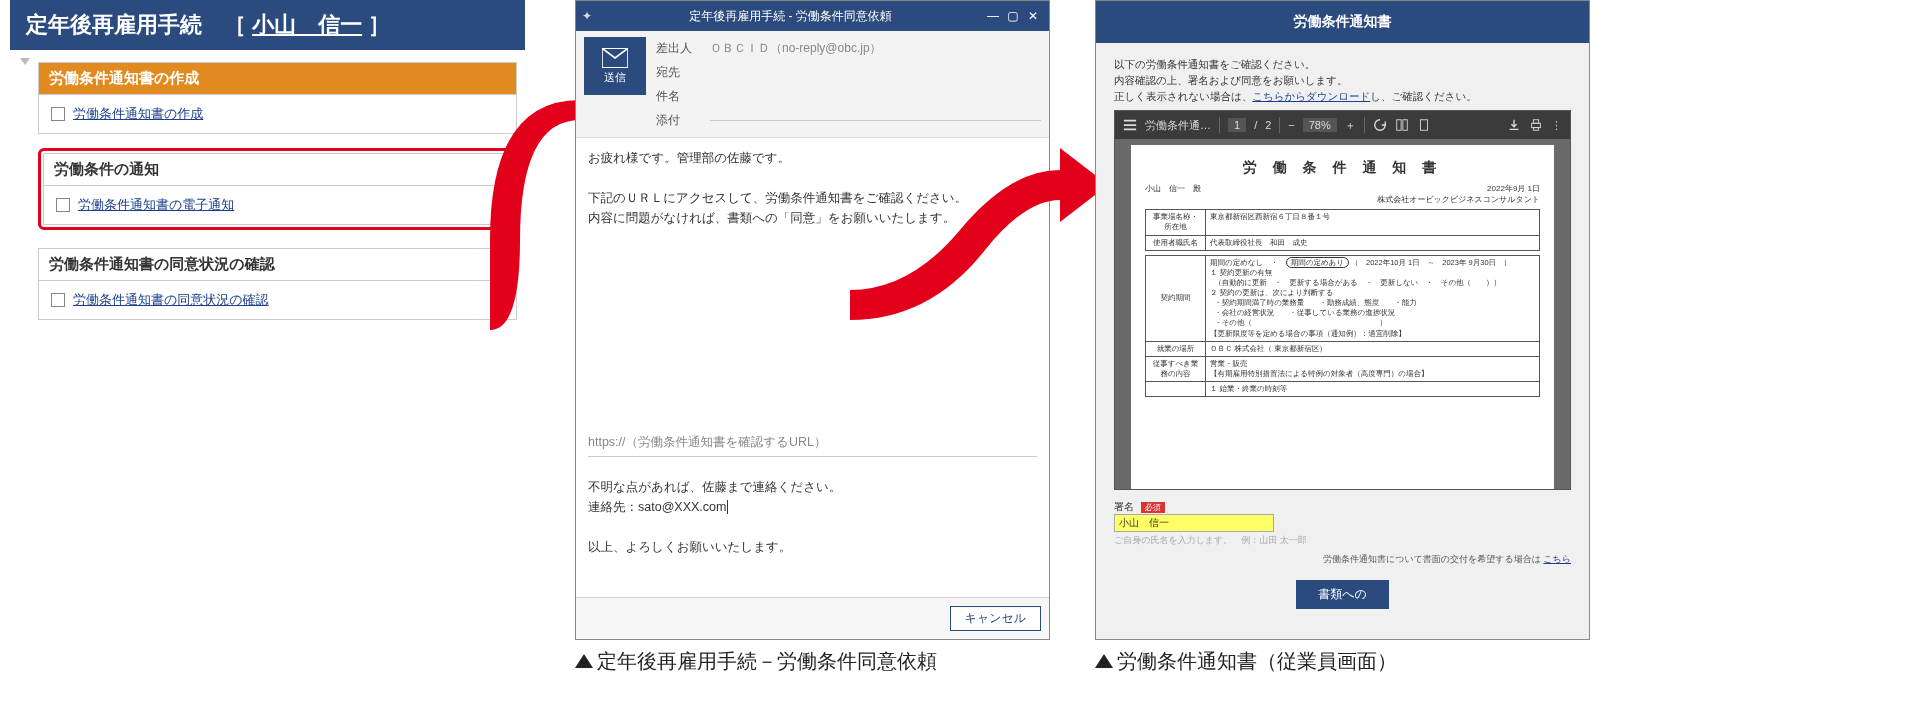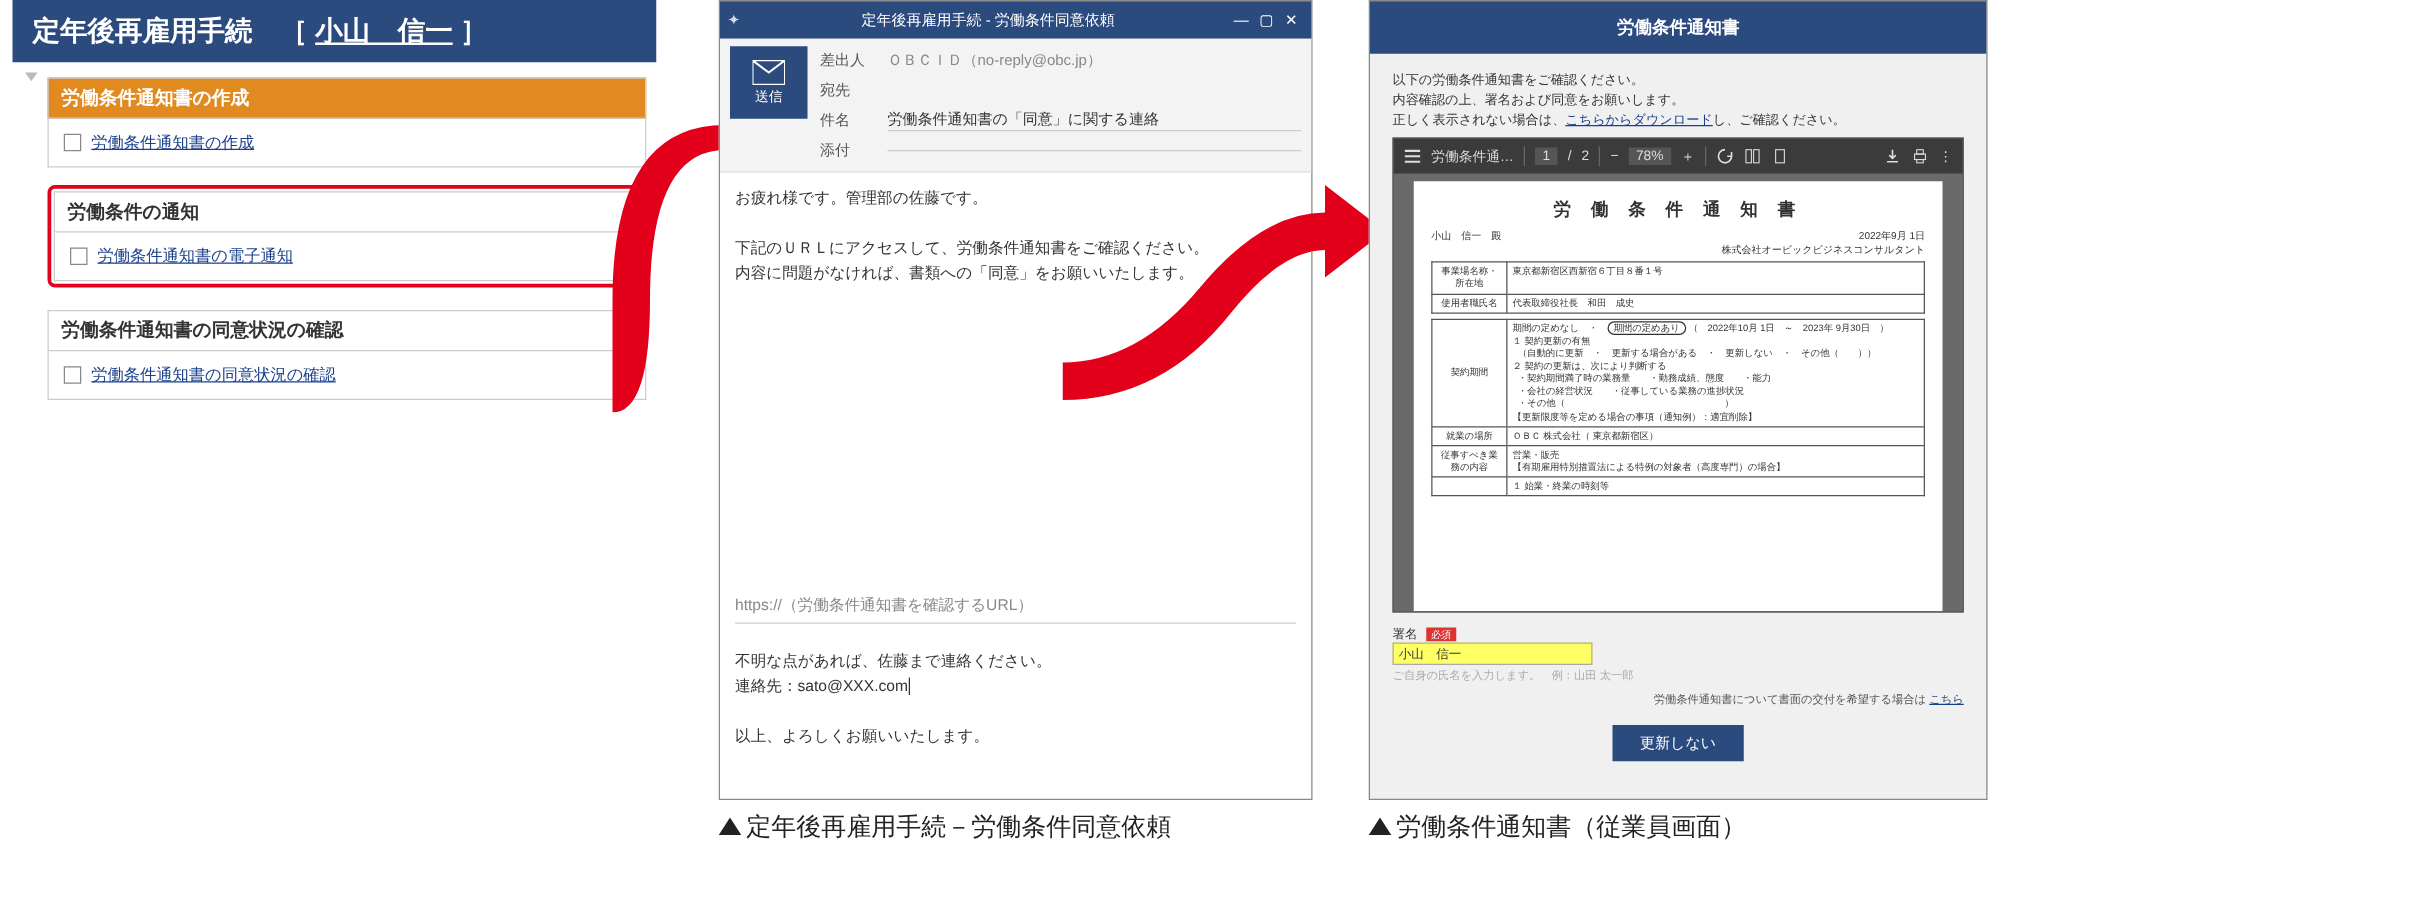--- a/index.html
+++ b/index.html
@@ -249,40 +249,42 @@
     <div class="p2-fields">
       <div class="p2-row">
         <span class="p2-lab">差出人</span>
         <span class="p2-val" style="color:#888">ＯＢＣＩＤ（no-reply@obc.jp）</span>
       </div>
       <div class="p2-row">
         <span class="p2-lab">宛先</span>
       </div>
       <div class="p2-row">
         <span class="p2-lab">件名</span>
-        <span class="p2-val p2-underline">労働条件通知書の「同意」に関する連絡</span>
       </div>
       <div class="p2-row">
         <span class="p2-lab">添付</span>
         <span class="p2-val p2-underline"></span>
       </div>
     </div>
   </div>
   <div class="p2-body">
     <div>お疲れ様です。管理部の佐藤です。</div>
     <br>
     <div>下記のＵＲＬにアクセスして、労働条件通知書をご確認ください。</div>
     <div>内容に問題がなければ、書類への「同意」をお願いいたします。</div>
     <div class="spacer"></div>
     <div class="p2-url">https://（労働条件通知書を確認するURL）</div>
     <div>不明な点があれば、佐藤まで連絡ください。</div>
     <div class="caret">連絡先：sato@XXX.com</div>
     <br>
     <div>以上、よろしくお願いいたします。</div>
     <div style="height:30px"></div>
+  </div>
+  <div class="p2-footer">
+    <button class="p2-cancel">キャンセル</button>
   </div>
 </div>
 
 <svg class="arrow2" viewBox="0 0 260 200">
   <path d="M0 150 Q60 150 110 90 Q160 30 210 30 L210 8 L258 45 L210 82 L210 60 Q175 60 135 110 Q80 180 0 180 Z" fill="#e2001a"></path>
 </svg>
 
 <div class="panel3">
   <div class="p3-titlebar">労働条件通知書</div>
   <div class="p3-page">
@@ -395,21 +397,21 @@
       <span class="req">必須</span>
       <div class="p3-sign-input">
         <span>小山　信一</span>
       </div>
       <div style="color:#aaa;font-size:9px;margin-top:2px;">ご自身の氏名を入力します。　例：山田 太一郎</div>
     </div>
     <div class="p3-note-r">
       <span>労働条件通知書について書面の交付を希望する場合は </span><a href="#">こちら</a>
     </div>
     <div class="p3-agree-wrap">
-      <button class="p3-agree">更新しない</button>
+      <button class="p3-agree">書類への</button>
     </div>
   </div>
 </div>
 
 <div class="caption cap2">
   <span class="tri-up"></span><span>定年後再雇用手続－労働条件同意依頼</span>
 </div>
 <div class="caption cap3">
   <span class="tri-up"></span><span>労働条件通知書（従業員画面）</span>
 </div>

